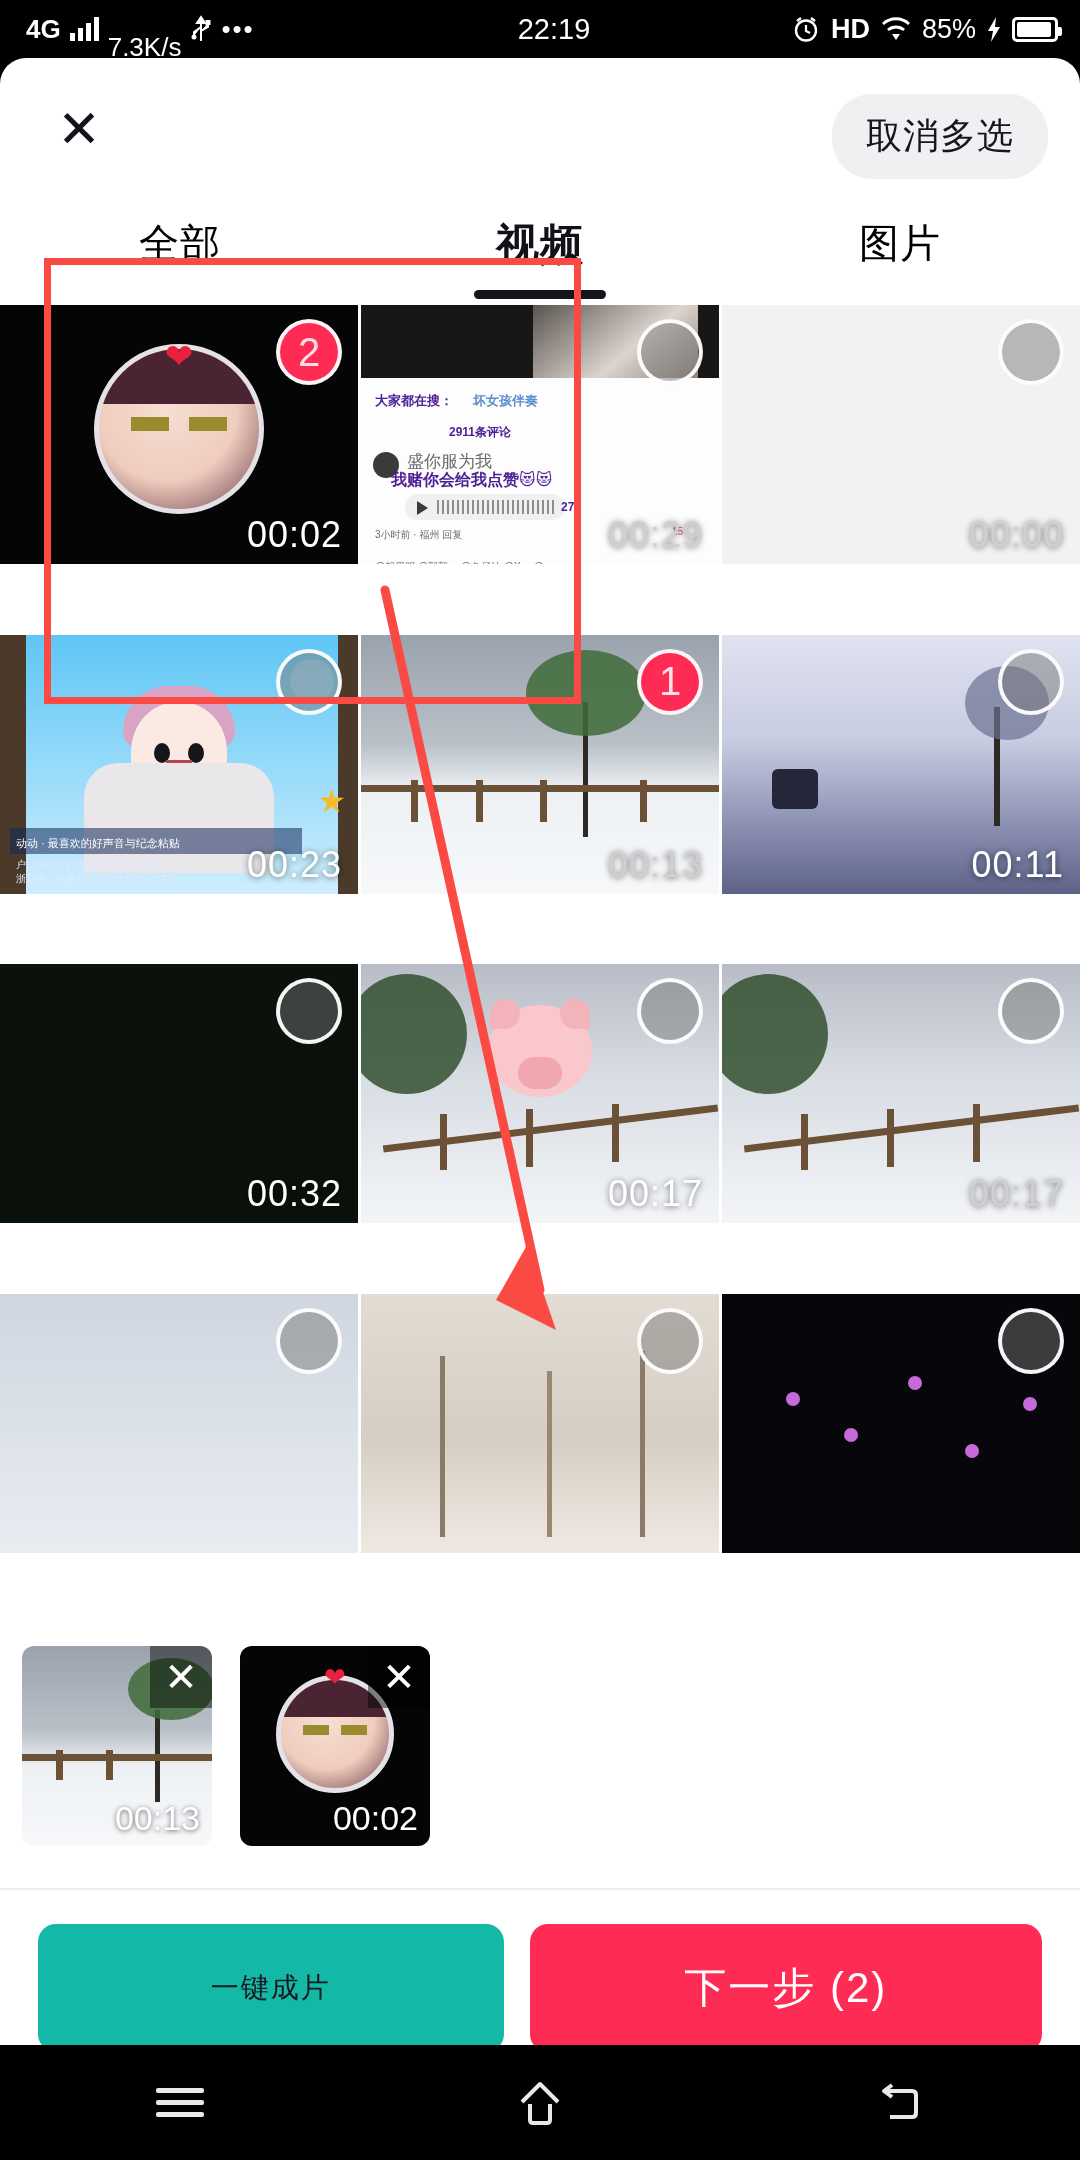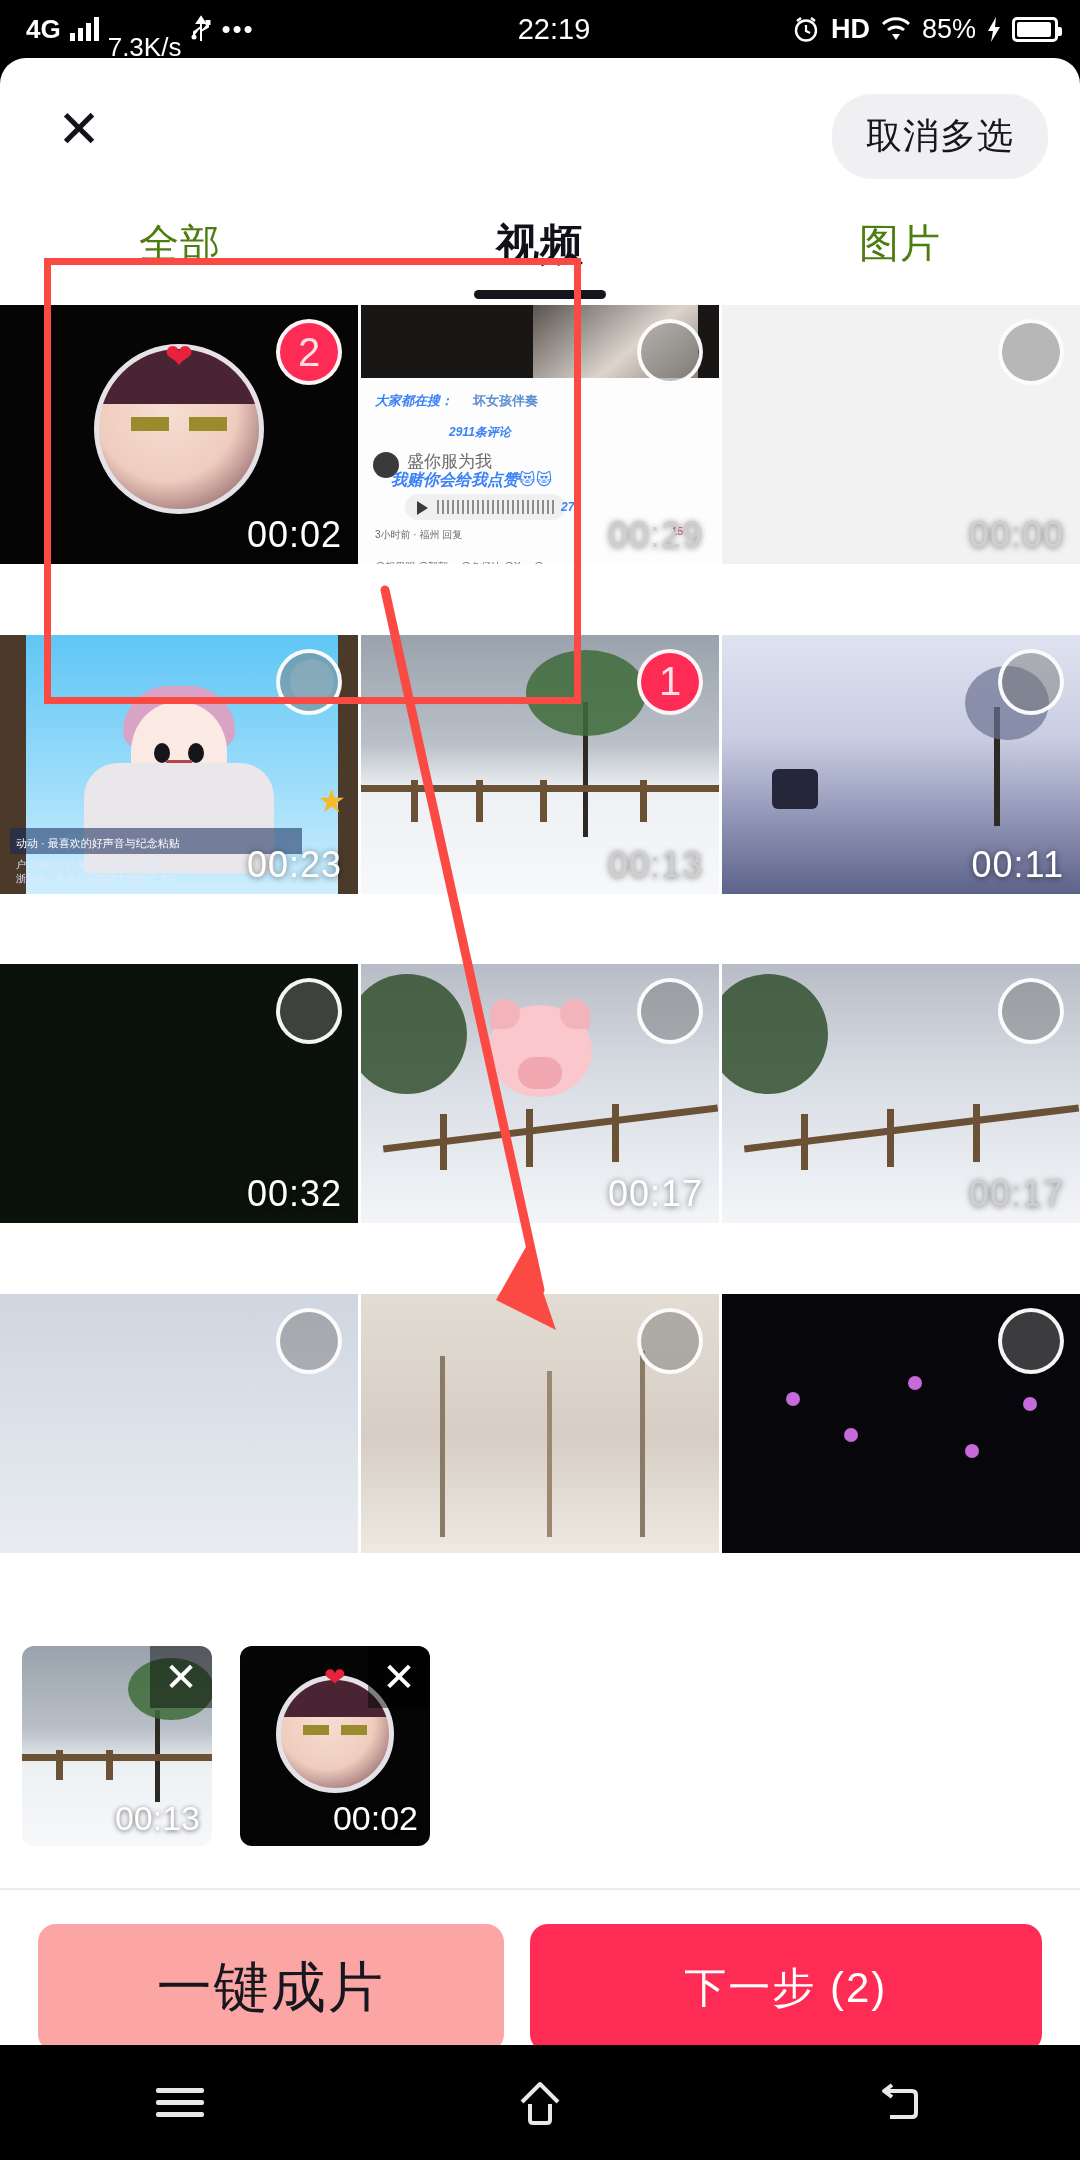--- a/index.html
+++ b/index.html
@@ -57,21 +57,21 @@
           transform: rotate(45deg) translateY(-4px); }
   .cancel-btn {
     position: absolute; right: 32px; top: 36px;
     background: #f0f0f2; border-radius: 40px; padding: 18px 34px;
     font-size: 36px; color: #16171d; font-weight: 500; letter-spacing: 1px;
   }
 
   
   .tabs { position: relative; height: 107px; display: flex; }
   .tab { flex: 1; display: flex; flex-direction: column; align-items: center; justify-content: flex-start; padding-top: 18px; }
-  .tab span { font-size: 40px; color: #4d7c0f; letter-spacing: 1px; }
+  .tab span { font-size: 40px; color: #000000; letter-spacing: 1px; }
   .tab.active span { color: #101119; font-weight: 700; font-size: 43px; }
   .tab-underline { width: 132px; height: 9px; background: #15161d; border-radius: 5px; margin-top: 16px; }
 
   
   .grid { position: relative; width: 1080px; height: 1315px; overflow: hidden;
           display: grid; grid-template-columns: repeat(3, 1fr); gap: 3px; background:#fff;}
   .cell { position: relative; width: 100%; height: 259px; overflow: hidden; background: #222; }
   .cell .art { position: absolute; inset: 0; }
   .dur {
     position: absolute; right: 16px; bottom: 8px; color: #fff;
@@ -112,21 +112,21 @@
   .face-eyes { position:absolute; top:42%; left:20%; width:60%; height:9%;
                background: linear-gradient(90deg,#9a8b2d 0 40%, transparent 40% 60%, #9a8b2d 60% 100%); }
   .heart { position:absolute; left:50%; transform:translateX(-50%); top:12%; font-size:34px; color:#e8213c; }
 
   
   .post-card { position:absolute; left:0; right:0; bottom:0; top:28%; background:#fdfdfd; }
   .post-top { position:absolute; left:0; right:0; top:0; height:28%; background:#191616; }
   .post-photo { position:absolute; right:6%; top:0; width:46%; height:28%;
                 background:linear-gradient(140deg,#5a5450,#dcd4cd 60%,#8b827a); }
   .pl { position:absolute; font-size:13px; color:#6b6b6b; white-space:nowrap; }
-  .pl.b { color:#3b82f6; font-weight:700;font-style:italic; }
+  .pl.b { color:#4c1d95; font-weight:700; }
   .pl.blue { color:#5b8fd0; font-weight:700; }
   .avatar-dot { position:absolute; width:26px; height:26px; border-radius:50%; background:#3a3a3a; }
   .wave { position:absolute; height:14px; width:120px;
           background: repeating-linear-gradient(90deg,#8d8d8d 0 2px, transparent 2px 5px); }
   .playtri { position:absolute; width:0;height:0;border-left:11px solid #3b3b3b;
              border-top:7px solid transparent;border-bottom:7px solid transparent; }
   .pillbar { position:absolute; background:#f0f0f0; border-radius:18px; }
 
   
   .boy-head { position:absolute; left:50%; top:26%; transform:translateX(-50%);
@@ -162,23 +162,23 @@
     color: #fff; font-size: 40px; font-weight: 300;
   }
   .tray-dur { position: absolute; right: 12px; bottom: 8px; color: #fff; font-size: 34px;
               text-shadow: 0 1px 5px rgba(0,0,0,.6); }
   .tray-divider { position:absolute; left:0; right:0; bottom:0; height:2px; background:#ededed; }
 
   
   .actionbar { position: relative; width: 1080px; height: 195px; background: #fff;
                display: flex; align-items: center; gap: 26px; padding: 0 38px; }
   .btn-secondary {
-    flex: 1; height: 128px; background: #fca5a5; border-radius: 18px;
+    flex: 1; height: 128px; background: #14b8a6; border-radius: 18px;
     display: flex; align-items: center; justify-content: center;
-    font-size: 55px; color: #17181f; font-weight: 500; letter-spacing: 2px;
+    font-size: 28px; color: #17181f; font-weight: 500; letter-spacing: 2px;
   }
   .btn-primary {
     flex: 1.1; height: 128px; background: #fe2c55; border-radius: 18px;
     display: flex; align-items: center; justify-content: center;
     font-size: 42px; color: #fff; font-weight: 500; letter-spacing: 2px;
   }
 
   
   .navbar { position: absolute; left: 0; bottom: 0; width: 1080px; height: 115px; background: #000;
             display: flex; align-items: center; }

